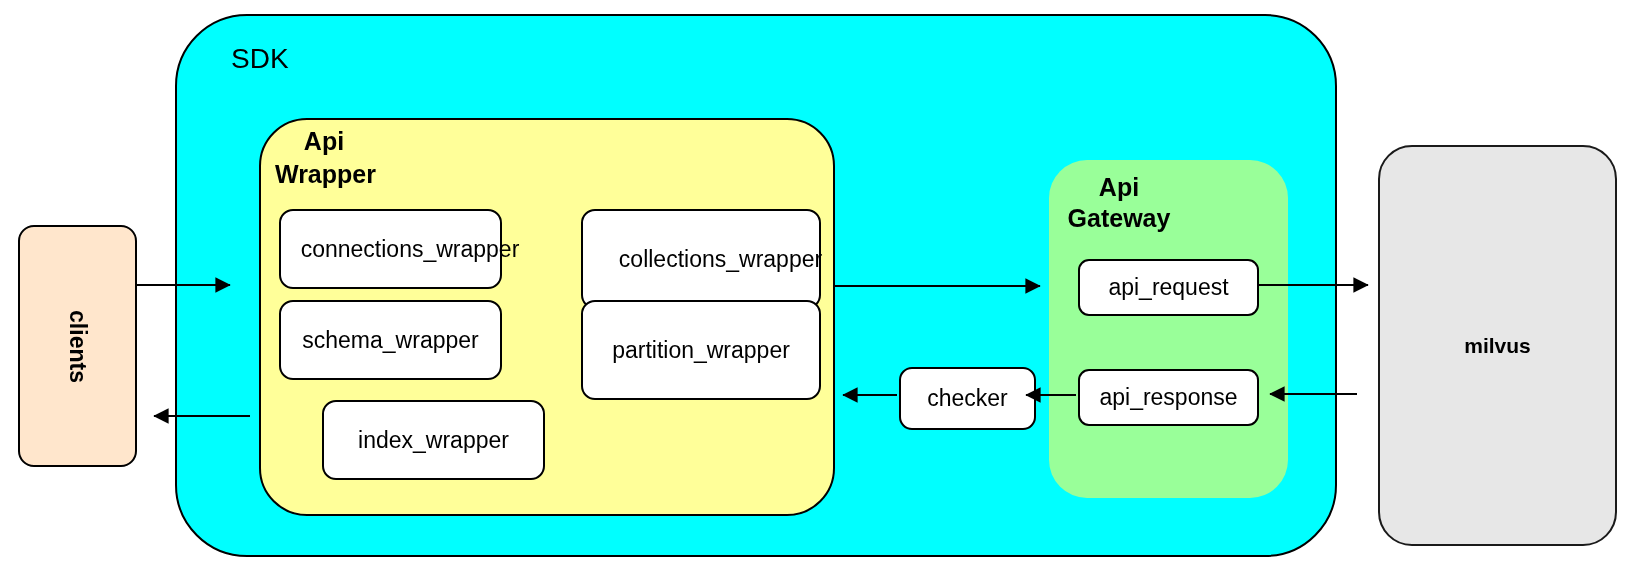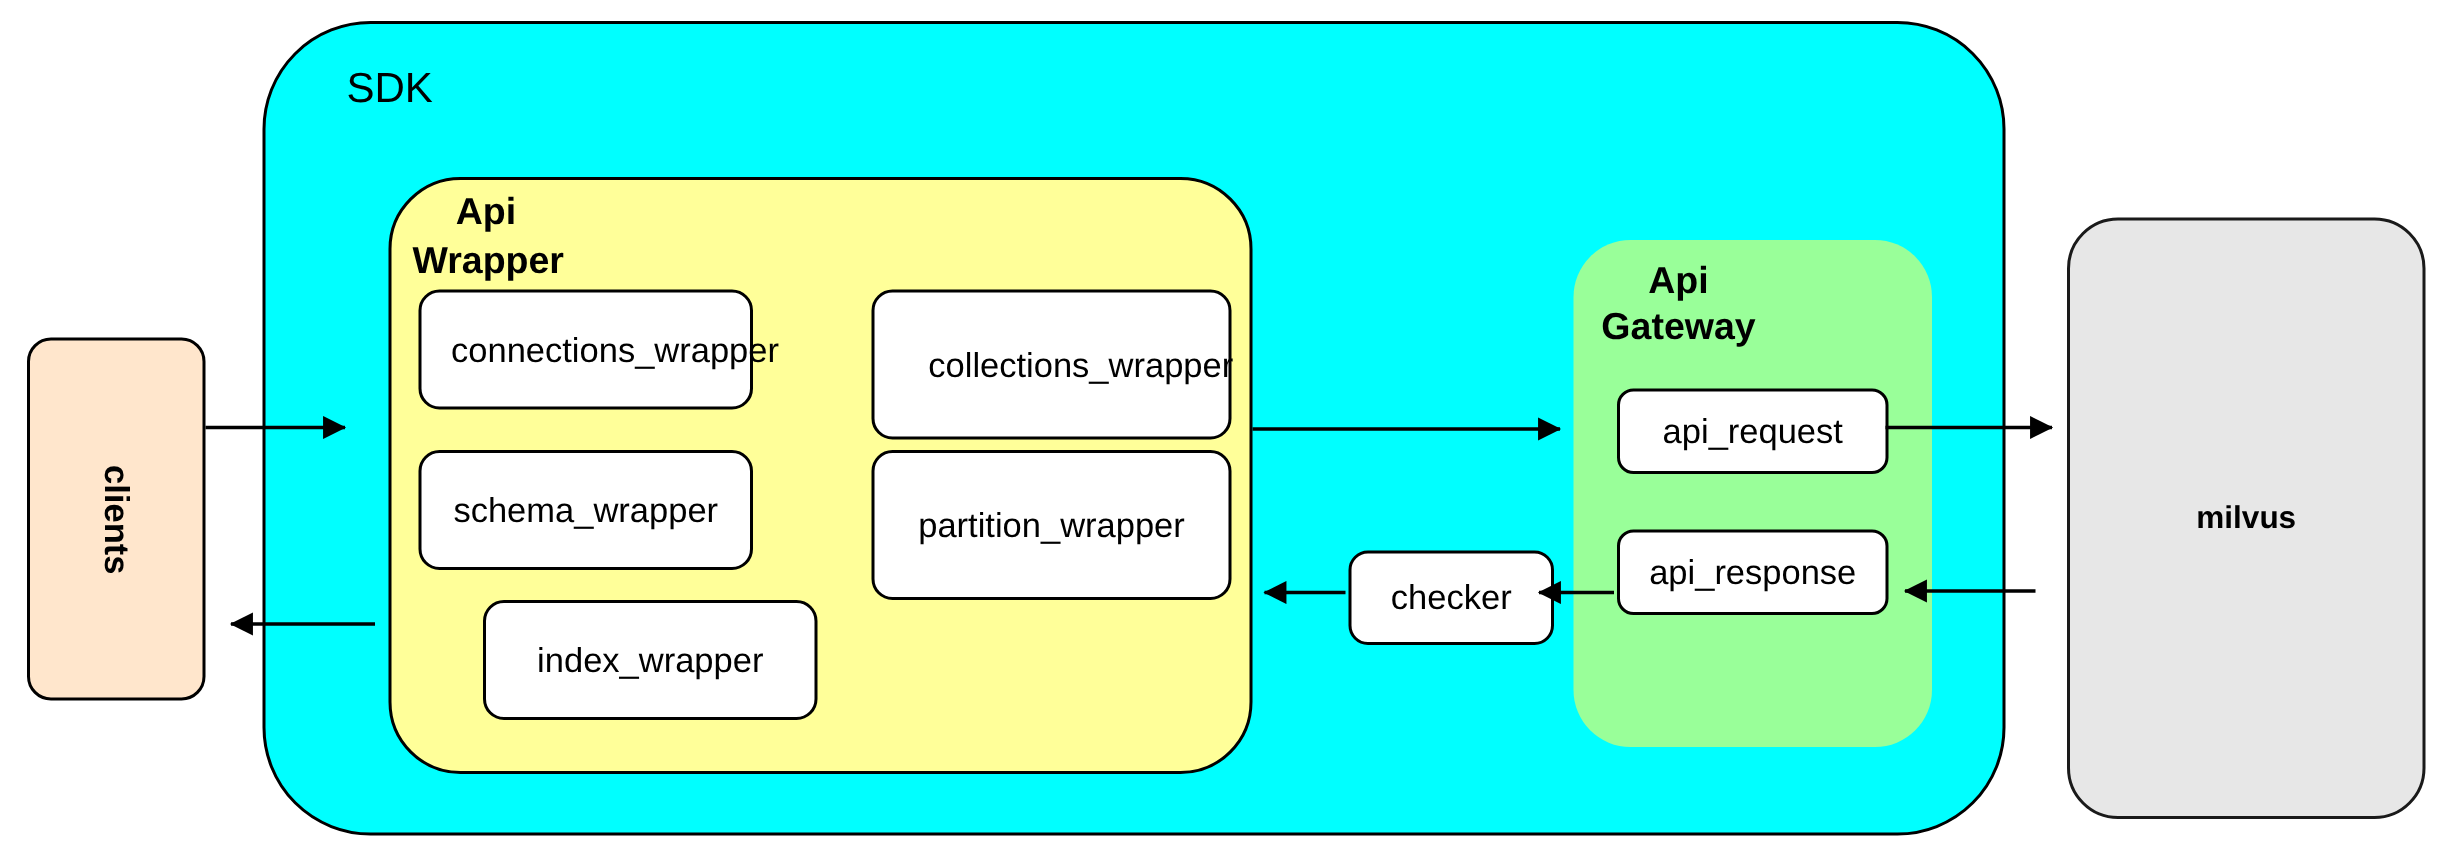--- a/index.html
+++ b/index.html
@@ -48,23 +48,23 @@
   .nodebox{
     background:var(--node_fill,#ffffff);
     border:2.5px solid var(--stroke,#000);
     border-radius:14px;
     display:flex;align-items:center;justify-content:center;
     font-size:23px;
     text-align:center;
   }
   .mod-l{left:18px;width:223px;height:80px;}
   .mod-r{left:320px;width:240px;height:100px;}
-  .row1{top:73px;padding-left:39px;} .row2{top:180px;} .row3{top:280px;margin-left:43px;}
+  .row1{top:89px;padding-left:39px;} .row2{top:180px;} .row3{top:280px;margin-left:43px;}
   .req{left:29px;top:99px;width:181px;height:57px;border-radius:11px;}
-  .resp{left:29px;top:193px;width:181px;height:57px;border-radius:11px;}
+  .resp{left:29px;top:209px;width:181px;height:57px;border-radius:11px;}
   .checker{left:722px;top:351px;width:137px;height:63px;border-radius:13px;}
   .clients{
     left:18px;top:225px;width:119px;height:242px;
     background:var(--clients_fill,#ffe6cc);
     border:2.5px solid var(--stroke,#000);
     border-radius:16px;
     display:flex;align-items:center;justify-content:center;
   }
   .clients span{
     transform:rotate(90deg);

